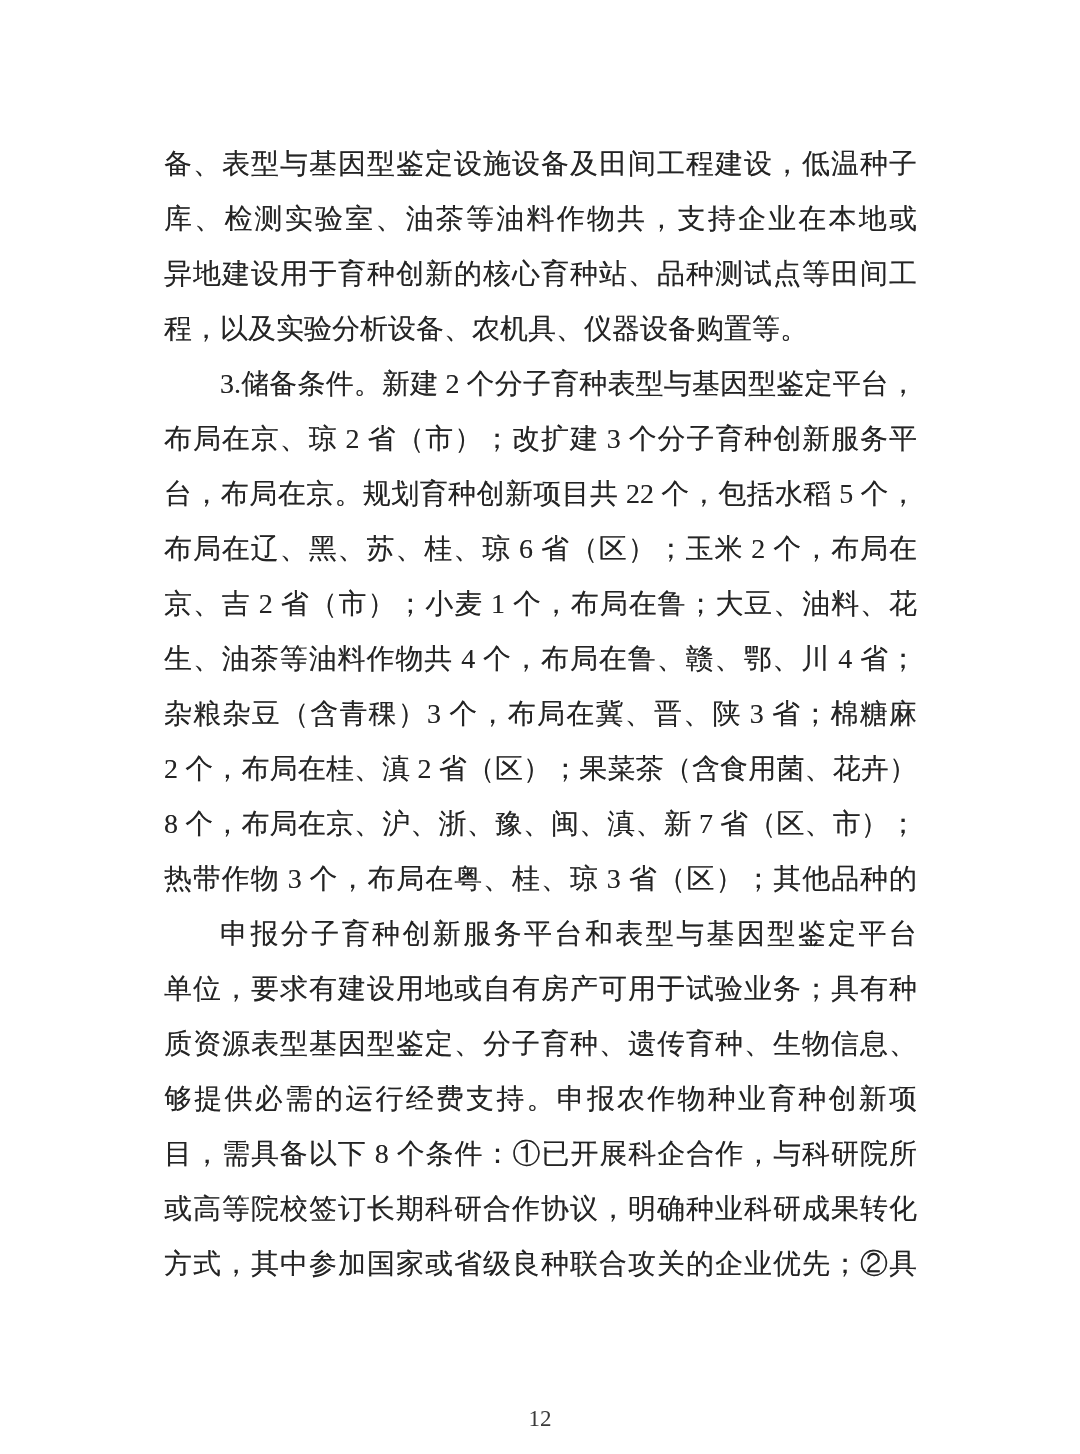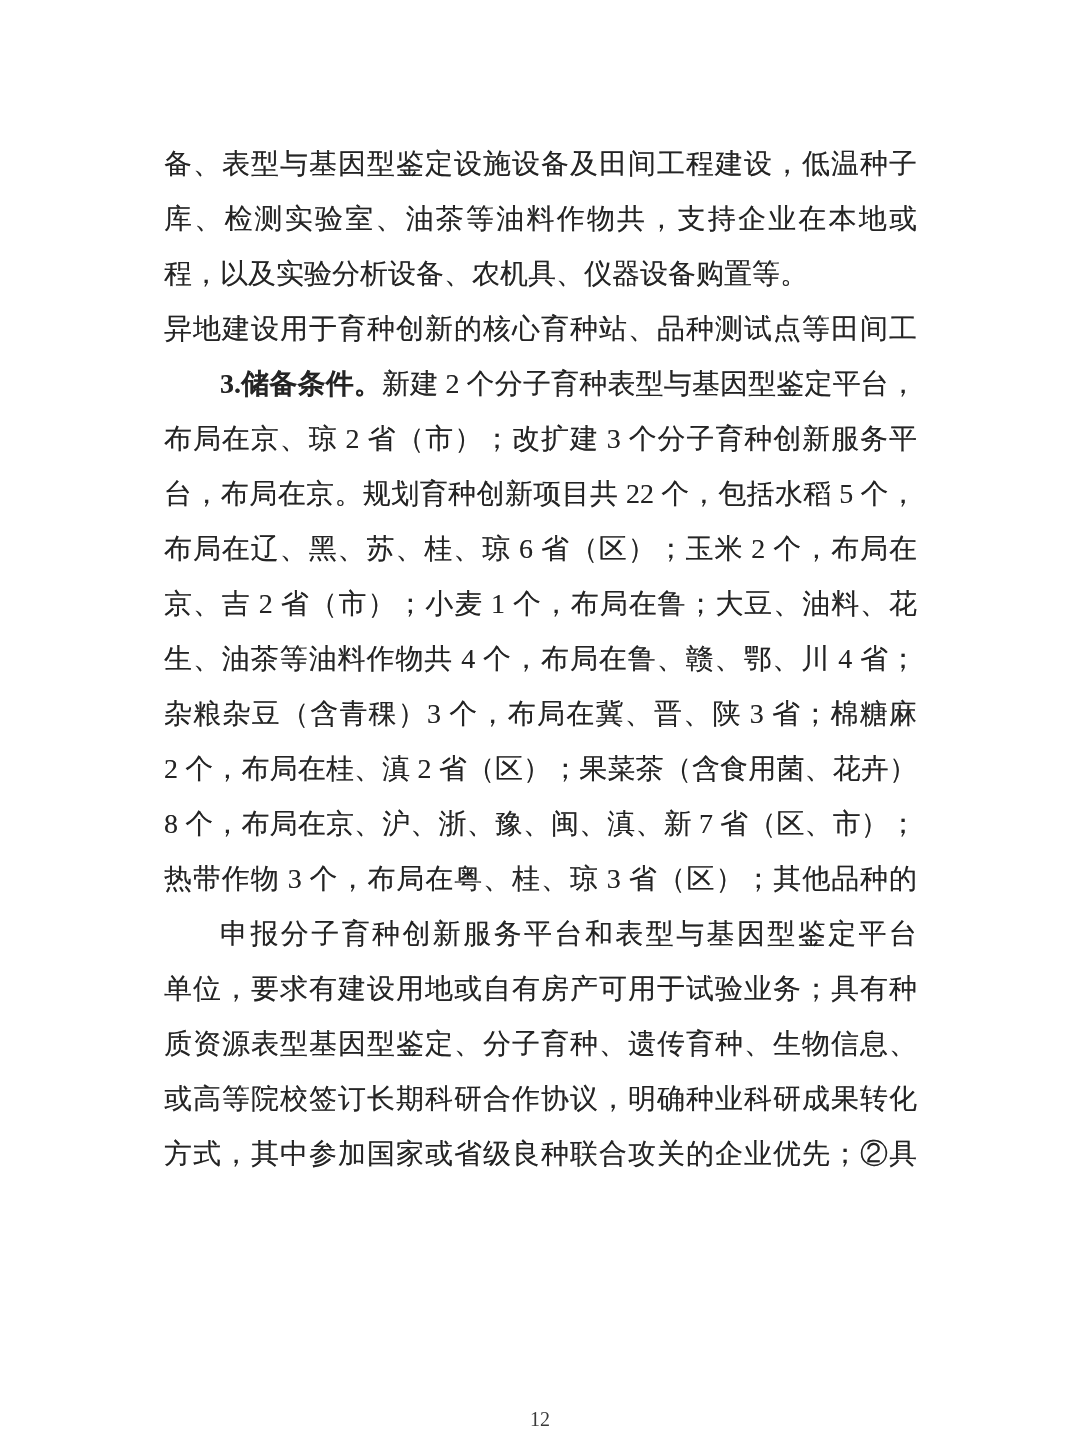--- a/index.html
+++ b/index.html
@@ -38,52 +38,54 @@
     text-align-last: justify;
     overflow: hidden;
   }
   .line.no-stretch {
     text-align-last: left;
   }
   .line.indent {
     text-indent: 56px;
   }
   .line b {
-    font-weight: bold;
+    font-weight: normal;
   }
   .page-number {
     position: absolute;
     left: 0;
     top: 1404px;
     width: 1080px;
     text-align: center;
-    font-size: 20px;
+    font-size: 23px;
     line-height: 30px;
     color: #3a3a3a;
   }
 </style>
 </head>
 <body>
 
 <div class="doc-page">
   <div class="text-block">
       <div class="line"><span>备、表型与基因型鉴定设施设备及田间工程建设，低温种子</span></div>
       <div class="line"><span>库、检测实验室、油茶等油料作物共，支持企业在本地或</span></div>
+      <div class="line"><span>异地建设用于育种创新的核心育种站、品种测试点等田间工</span></div>
       <div class="line no-stretch"><span>程，以及实验分析设备、农机具、仪器设备购置等。</span></div>
-      <div class="line"><span>异地建设用于育种创新的核心育种站、品种测试点等田间工</span></div>
       <div class="line indent"><b>3.储备条件。</b><span>新建 2 个分子育种表型与基因型鉴定平台，</span></div>
       <div class="line"><span>布局在京、琼 2 省（市）；改扩建 3 个分子育种创新服务平</span></div>
       <div class="line"><span>台，布局在京。规划育种创新项目共 22 个，包括水稻 5 个，</span></div>
       <div class="line"><span>布局在辽、黑、苏、桂、琼 6 省（区）；玉米 2 个，布局在</span></div>
       <div class="line"><span>京、吉 2 省（市）；小麦 1 个，布局在鲁；大豆、油料、花</span></div>
       <div class="line"><span>生、油茶等油料作物共 4 个，布局在鲁、赣、鄂、川 4 省；</span></div>
       <div class="line"><span>杂粮杂豆（含青稞）3 个，布局在冀、晋、陕 3 省；棉糖麻</span></div>
       <div class="line"><span>2 个，布局在桂、滇 2 省（区）；果菜茶（含食用菌、花卉）</span></div>
       <div class="line"><span>8 个，布局在京、沪、浙、豫、闽、滇、新 7 省（区、市）；</span></div>
       <div class="line"><span>热带作物 3 个，布局在粤、桂、琼 3 省（区）；其他品种的</span></div>
       <div class="line indent"><span>申报分子育种创新服务平台和表型与基因型鉴定平台</span></div>
       <div class="line"><span>单位，要求有建设用地或自有房产可用于试验业务；具有种</span></div>
       <div class="line"><span>质资源表型基因型鉴定、分子育种、遗传育种、生物信息、</span></div>
+      <div class="line"><span>够提供必需的运行经费支持。申报农作物种业育种创新项</span></div>
+      <div class="line"><span>目，需具备以下 8 个条件：①已开展科企合作，与科研院所</span></div>
       <div class="line"><span>或高等院校签订长期科研合作协议，明确种业科研成果转化</span></div>
       <div class="line"><span>方式，其中参加国家或省级良种联合攻关的企业优先；②具</span></div>
     </div>
   <div class="page-number">12</div>
 </div>
 
 </body></html>

